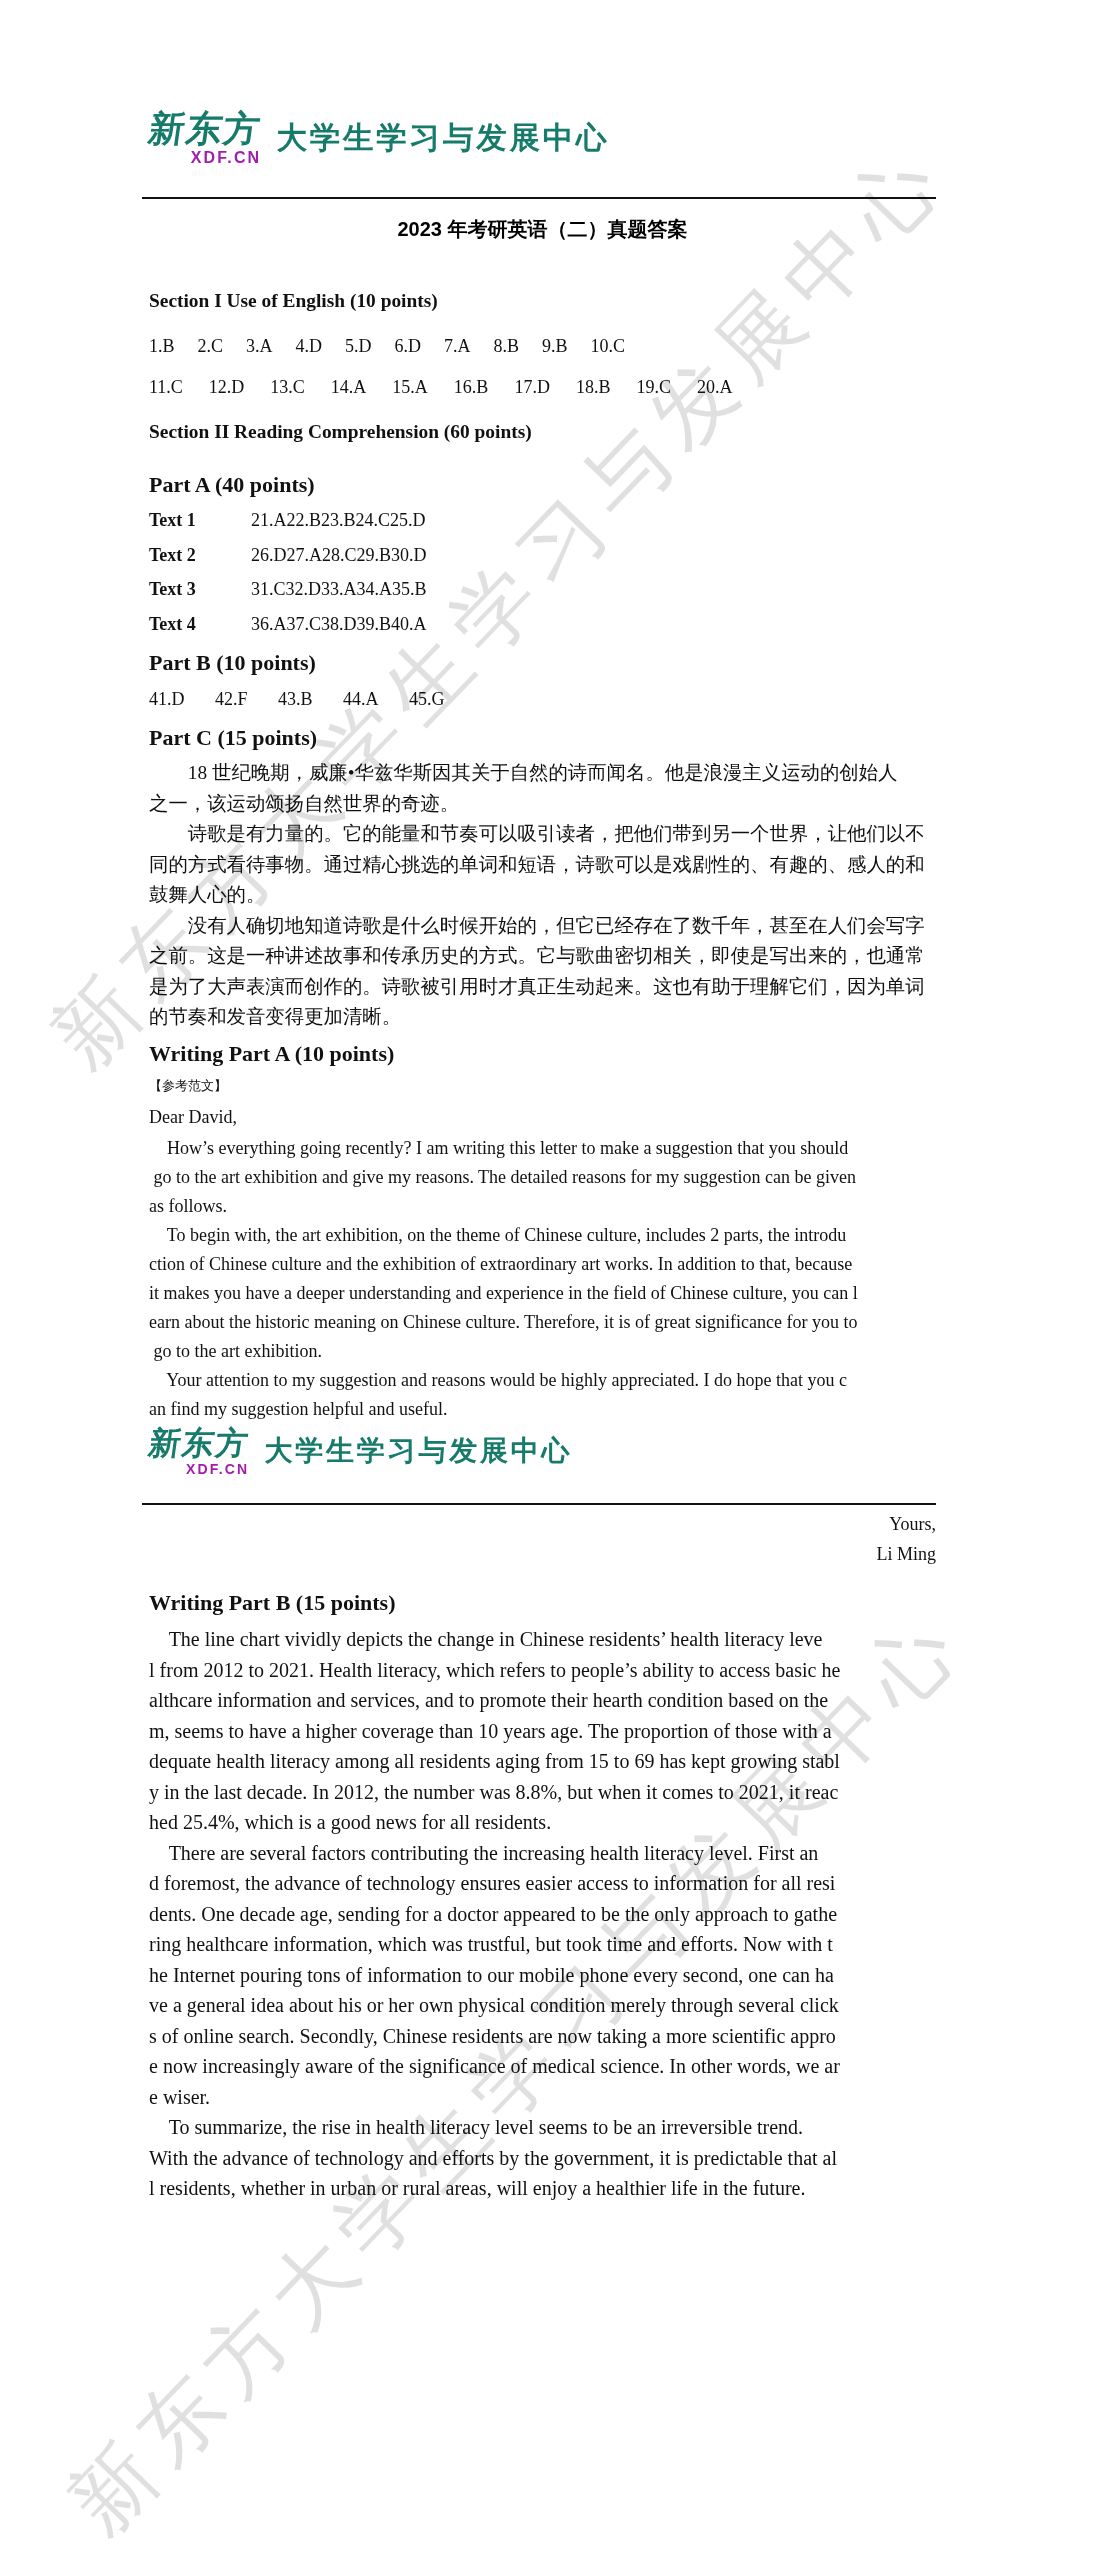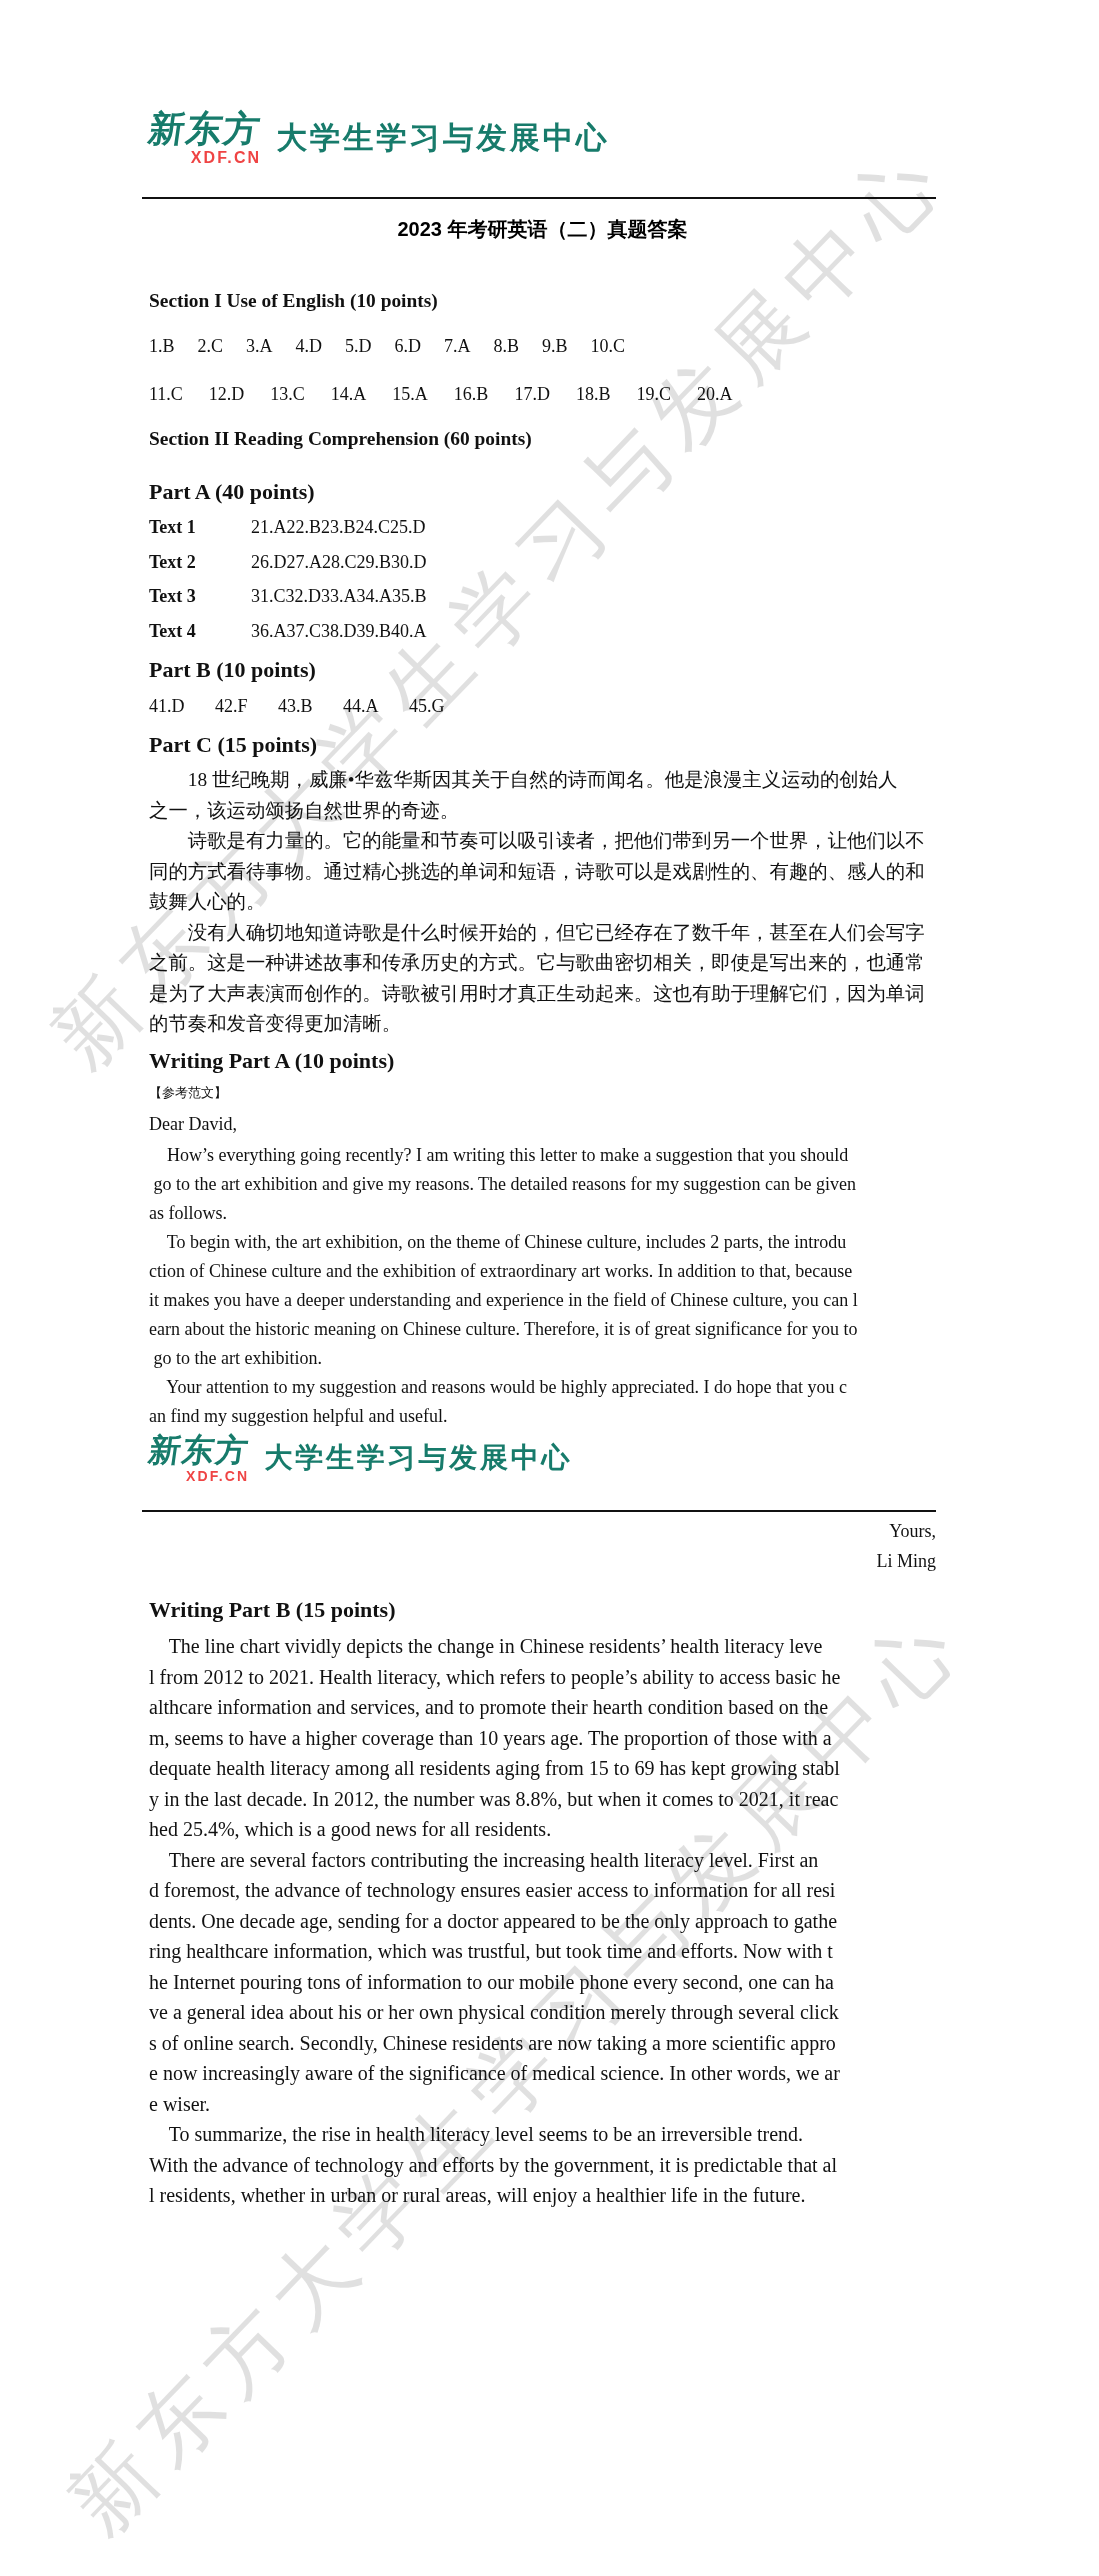--- a/index.html
+++ b/index.html
@@ -12,21 +12,21 @@
   .wm1{left:-121px;top:551px;}
   .wm2{left:-104px;top:2017px;}
   .content{position:relative;z-index:1;padding:107px 164px 83px 149px;}
 
   
   .logo{display:flex;align-items:center;gap:15.2px;height:62px;}
   .logo-mark{display:flex;flex-direction:column;align-items:flex-end;line-height:1;}
   .logo-brand{font-family:"Liberation Sans","DejaVu Sans",sans-serif;font-weight:700;
               font-size:36px;color:#177B6B;transform:skewX(-8deg);letter-spacing:1.4px;}
   .logo-domain{font-family:"Liberation Sans","DejaVu Sans",sans-serif;font-weight:700;
-               font-size:16px;color:#ef4444;letter-spacing:2.1px;margin-top:3px;}
+               font-size:16px;color:#a21caf;letter-spacing:2.1px;margin-top:3px;}
   .logo-center{font-family:"Liberation Sans","DejaVu Sans",sans-serif;font-weight:700;
                font-size:30.5px;color:#177B6B;letter-spacing:2.8px;}
   .logo2{margin-top:0px;height:55px;}
   .logo2 .logo-brand{font-size:32px;}
   .logo2 .logo-domain{font-size:14px;}
   .logo2 .logo-center{font-size:28px;}
 
   .rule{border:none;border-top:2.8px solid #111;margin:28px 0 0 -7px;width:794px;}
   .rule2{margin-top:24px;}
 
@@ -39,21 +39,21 @@
   .sec1{margin-top:40px;}
   .sec2{margin-top:19.4px;}
   .parta{margin-top:29px;}
   .partb{margin-top:14px;}
   .partc{margin-top:14px;}
   .writa{margin-top:9.7px;}
   .writb{margin-top:21px;}
 
   .ans-row{display:flex;gap:23px;font-size:18px;line-height:25px;text-align:center;}
   .row1{margin-top:21px;}
-  .row2{margin-top:23px;gap:26px;}
+  .row2{margin-top:16px;gap:26px;}
   .rowb{margin-top:12.5px;gap:30.5px;}
 
   .text-row{display:flex;font-size:18px;line-height:25px;margin-top:9.7px;}
   .trow1{margin-top:11px;}
   .trow-label{font-weight:700;width:73px;margin-right:29px;}
   .trow-answers{display:flex;}
 
   .para-block{margin:0;}
   .line{white-space:pre;}
   .cjk .line{font-size:19.4px;line-height:30.5px;}

